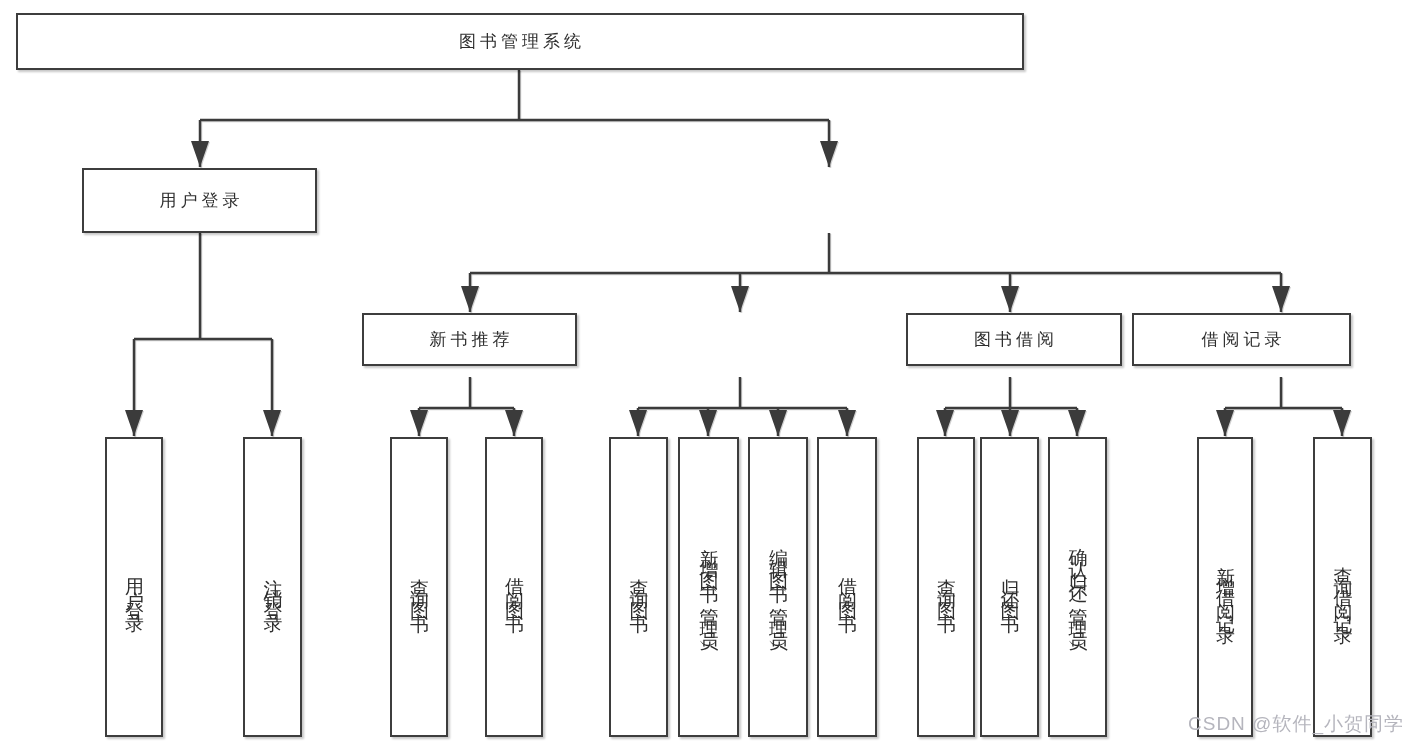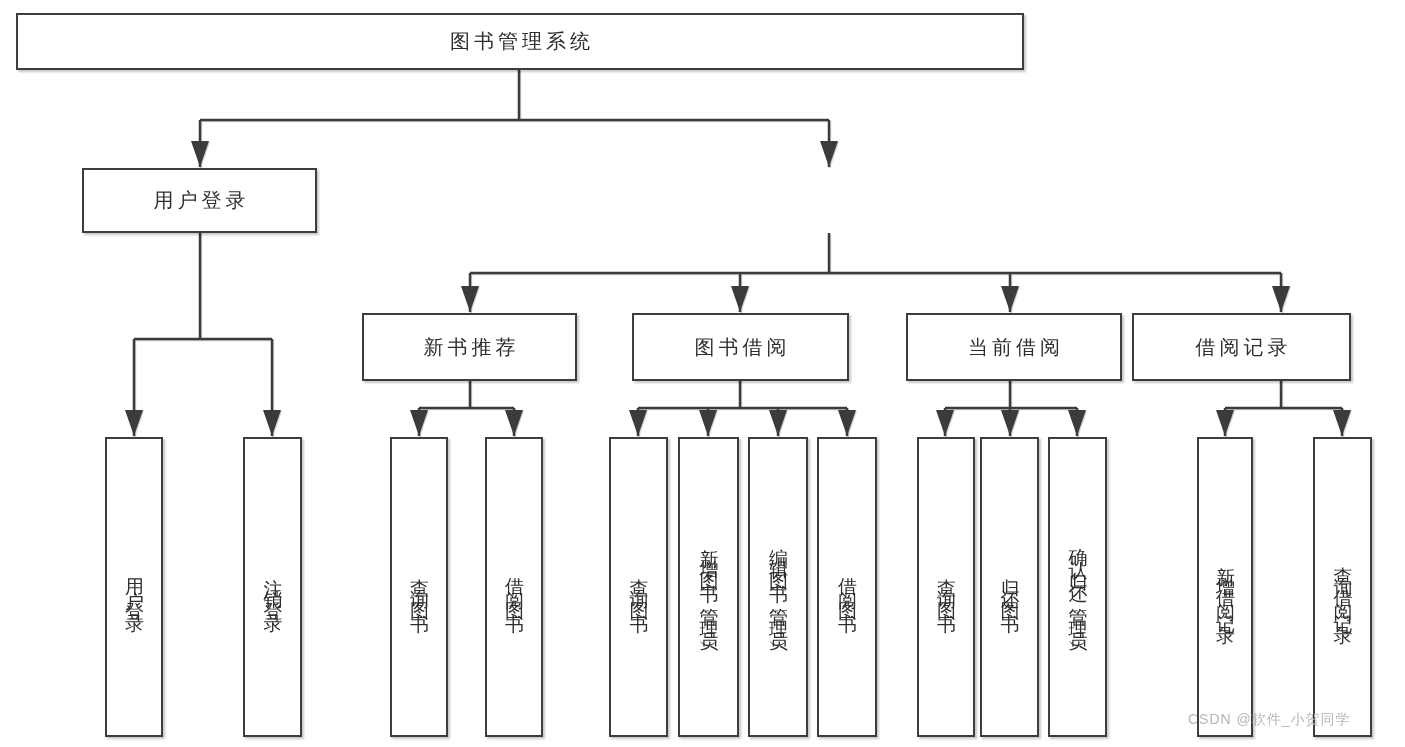--- a/index.html
+++ b/index.html
@@ -23,37 +23,37 @@
   .node {
     position: absolute;
     box-sizing: border-box;
     background: #fff;
     border: 2px solid var(--border, #3d3d3d);
     box-shadow: 2px 2px 2px rgba(0,0,0,0.22);
     display: flex;
     align-items: center;
     justify-content: center;
   }
-  .hbox { font-size: 20px; letter-spacing: 4px; text-indent: 4px; white-space: nowrap; }
+  .hbox { font-size: 17px; letter-spacing: 4px; text-indent: 4px; white-space: nowrap; }
   .root-box { left: 16px; top: 13px; width: 1008px; height: 57px; }
   .lvl2 { top: 168px; height: 65px; }
-  .lvl3 { top: 313px; height: 68px; }
+  .lvl3 { top: 313px; height: 53px; }
   .vbox { top: 437px; height: 300px; }
   .vtext {
     writing-mode: vertical-rl;
     text-orientation: mixed;
     font-size: 19px;
     letter-spacing: 12px;
     line-height: 1.1;
   }
   .watermark {
     position: absolute;
     left: 1188px;
     top: 711px;
-    font-size: 14px;
+    font-size: 19px;
     letter-spacing: 1px;
     color: var(--watermark, #b5b5bd);
     white-space: nowrap;
   }
 </style>
 </head>
 <body>
 
 <div class="stage">
 
@@ -117,22 +117,21 @@
       <line x1="1225" y1="408" x2="1225" y2="436" marker-end="url(#arrow)"></line>
       <line x1="1342" y1="408" x2="1342" y2="436" marker-end="url(#arrow)"></line>
     </g>
   </svg>
 
   <div class="node hbox root-box">图书管理系统</div>
 
   <div class="node hbox lvl2" style="left:82px;width:235px">用户登录</div>
 
   <div class="node hbox lvl3" style="left:362px;width:215px">新书推荐</div>
-  <div class="node hbox lvl3" style="left:632px;width:217px">图书借阅</div>
-  <div class="node hbox lvl3" style="left:906px;width:216px">当前借阅</div>
+  <div class="node hbox lvl3" style="left:906px;width:216px">图书借阅</div>
   <div class="node hbox lvl3" style="left:1132px;width:219px">借阅记录</div>
 
   <div class="node vbox" style="left:105px;width:58px">
     <span class="vtext">用户登录</span>
   </div>
   <div class="node vbox" style="left:243px;width:59px">
     <span class="vtext">注销登录</span>
   </div>
 
   <div class="node vbox" style="left:390px;width:58px">

